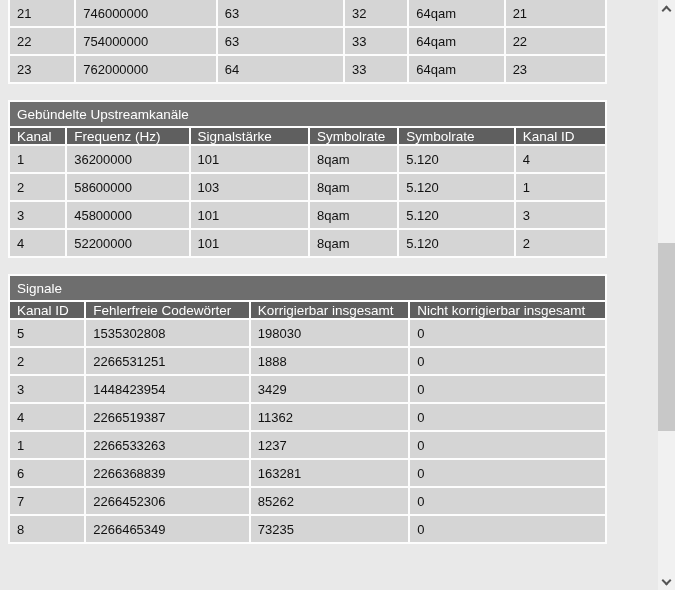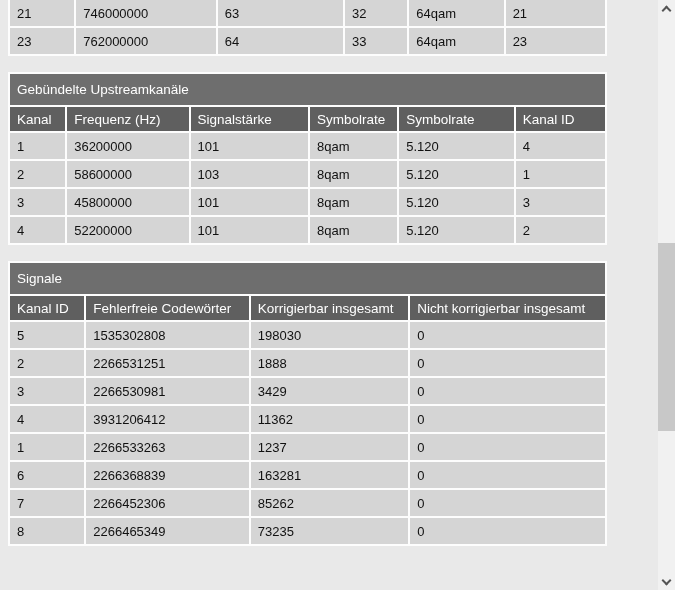--- a/index.html
+++ b/index.html
@@ -37,27 +37,27 @@
     white-space: nowrap;
   }
   td {
     background: #d5d5d5;
     color: #111;
     height: 26px;
   }
   th.col-head {
     background: #5f5f5f;
     color: #ffffff;
-    height: 24px;
+    height: 16px;
     font-size: 13.5px;
   }
   th.table-title {
     background: #6e6e6e;
     color: #ffffff;
-    height: 31px;
+    height: 24px;
     font-size: 13.5px;
   }
   .tbl-downstream { margin-top: -2px; }
   .tbl-upstream   { margin-top: 16px; }
   .tbl-signals    { margin-top: 16px; }
 
   
   .tbl-downstream col.c1 { width: 64px; }
   .tbl-downstream col.c2 { width: 139px; }
   .tbl-downstream col.c3 { width: 125px; }
@@ -130,20 +130,28 @@
         <col class="c6">
     </colgroup>
     <tbody>
         <tr>
           <td>21</td>
           <td>746000000</td>
           <td>63</td>
           <td>32</td>
           <td>64qam</td>
           <td>21</td>
+        </tr>
+        <tr>
+          <td>22</td>
+          <td>754000000</td>
+          <td>63</td>
+          <td>33</td>
+          <td>64qam</td>
+          <td>22</td>
         </tr>
         <tr>
           <td>23</td>
           <td>762000000</td>
           <td>64</td>
           <td>33</td>
           <td>64qam</td>
           <td>23</td>
         </tr>
       </tbody>
@@ -233,27 +241,27 @@
           <td>0</td>
         </tr>
         <tr>
           <td>2</td>
           <td>2266531251</td>
           <td>1888</td>
           <td>0</td>
         </tr>
         <tr>
           <td>3</td>
-          <td>2266530981</td>
+          <td>1448423954</td>
           <td>3429</td>
           <td>0</td>
         </tr>
         <tr>
           <td>4</td>
-          <td>3931206412</td>
+          <td>2266519387</td>
           <td>11362</td>
           <td>0</td>
         </tr>
         <tr>
           <td>1</td>
           <td>2266533263</td>
           <td>1237</td>
           <td>0</td>
         </tr>
         <tr>

